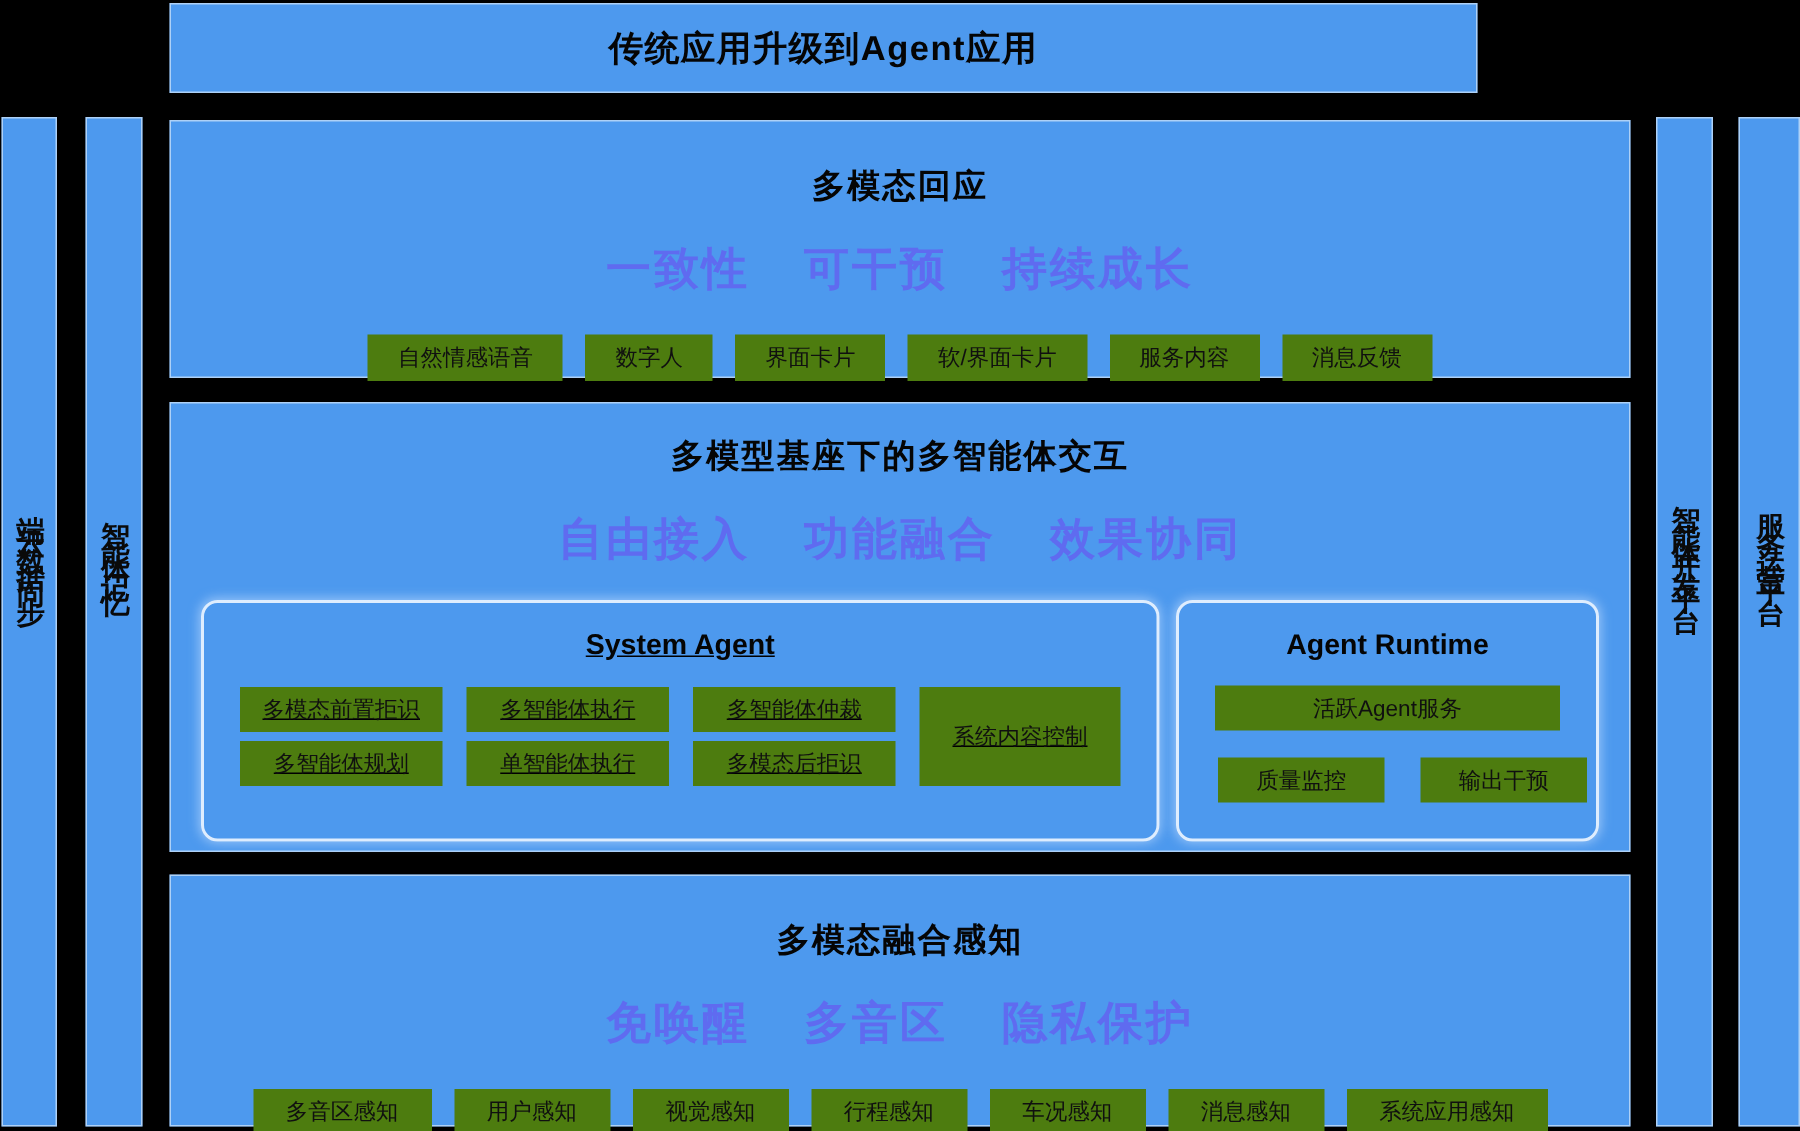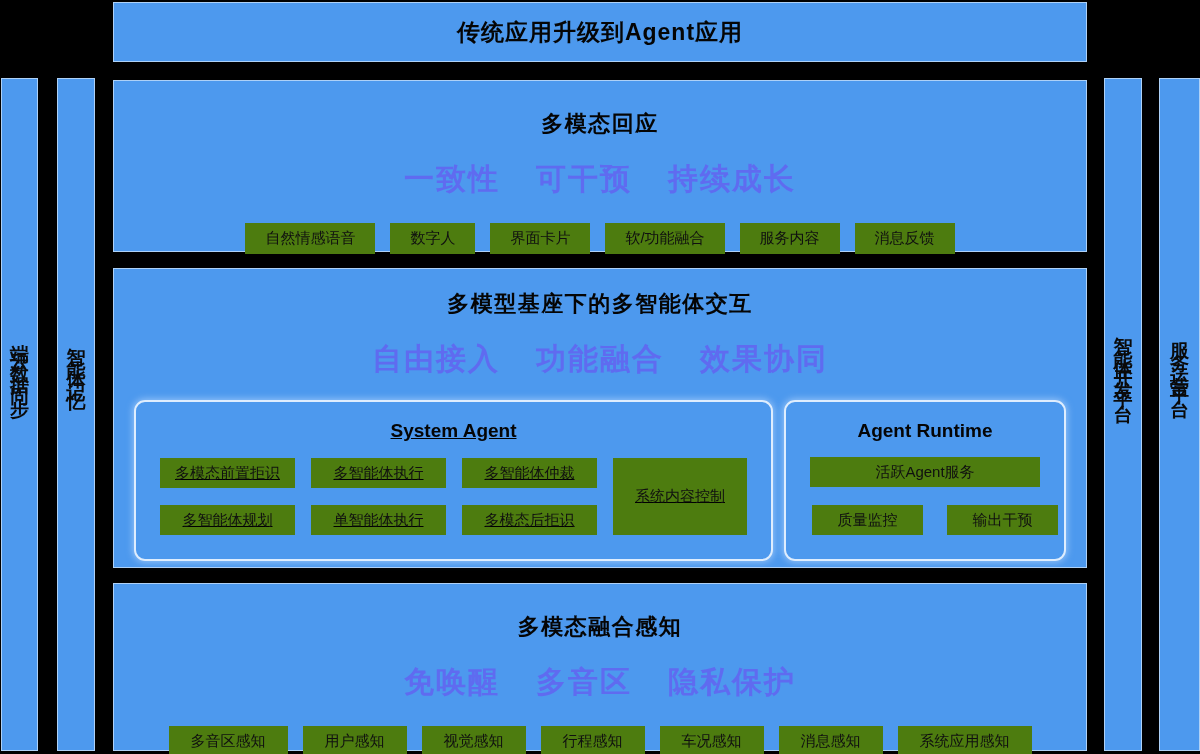--- a/index.html
+++ b/index.html
@@ -5,21 +5,21 @@
   html,body{margin:0;padding:0;}
   body{
     width:1200px;height:754px;position:relative;background:#000;
     font-family:"Liberation Sans","DejaVu Sans",sans-serif;overflow:hidden;
   }
   .blue-panel{
     position:absolute;background:#4D99EE;box-sizing:border-box;
     border:1px solid rgba(255,255,255,0.55);
   }
   
-  .banner{left:113px;top:2px;width:974px;height:60px;display:flex;align-items:center;justify-content:center;}
+  .banner{left:113px;top:2px;width:872px;height:60px;display:flex;align-items:center;justify-content:center;}
   .banner-title{font-size:23px;font-weight:bold;color:#050505;letter-spacing:1px;}
   
   .vbar{display:flex;align-items:center;justify-content:center;top:78px;height:673px;}
   .bar-l1{left:1px;width:37px;}
   .bar-l2{left:57px;width:38px;}
   .bar-r1{left:1104px;width:38px;}
   .bar-r2{left:1159px;width:41px;}
   .vbar .vtext{
     writing-mode:vertical-rl;text-orientation:upright;
     font-size:19px;font-weight:bold;color:#0a0a0a;letter-spacing:11px;
@@ -48,21 +48,21 @@
     box-shadow:0 0 7px 1px rgba(190,220,255,0.65);
     display:flex;flex-direction:column;align-items:center;
   }
   .sub-panel-sa{width:639px;text-decoration:underline;}
   .sub-panel-ar{width:282px;}
   .sub-panel-title{margin-top:18px;font-size:19px;font-weight:bold;color:#050505;}
   .sa-grid{
     margin-top:16px;display:grid;
     grid-template-columns:135px 135px 135px 134px;
     grid-template-rows:30px 30px;
-    gap:17px 16px;
+    gap:6px 16px;
   }
   .sa-grid .chip{height:auto;padding:0 6px;}
   .sa-side-chip{grid-column:4;grid-row:1 / 3;}
   .ar-wide-chip{margin-top:15px;width:230px;padding:0 6px;box-sizing:border-box;height:30px;}
   .ar-row{margin-top:18px;display:flex;gap:24px;padding-left:20px;}
   .ar-row .chip{width:111px;padding:0 6px;height:30px;}
 </style>
 </head>
 <body>
 
@@ -87,21 +87,21 @@
   <div class="sec-title">多模态回应</div>
   <div class="keywords">
     <span>一致性</span>
     <span>可干预</span>
     <span>持续成长</span>
   </div>
   <div class="chip-row">
     <div class="chip">自然情感语音</div>
     <div class="chip">数字人</div>
     <div class="chip">界面卡片</div>
-    <div class="chip">软/功能融合</div>
+    <div class="chip">软/界面卡片</div>
     <div class="chip">服务内容</div>
     <div class="chip">消息反馈</div>
   </div>
 </div>
 
 <div class="blue-panel section sec2">
   <div class="sec-title">多模型基座下的多智能体交互</div>
   <div class="keywords">
     <span>自由接入</span>
     <span>功能融合</span>

